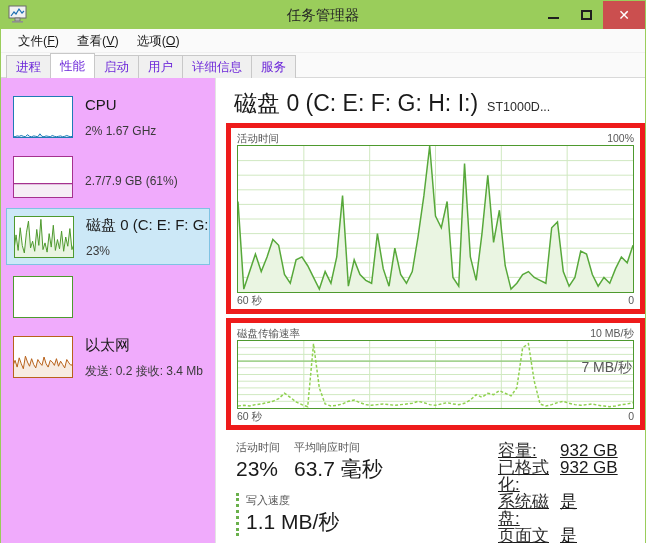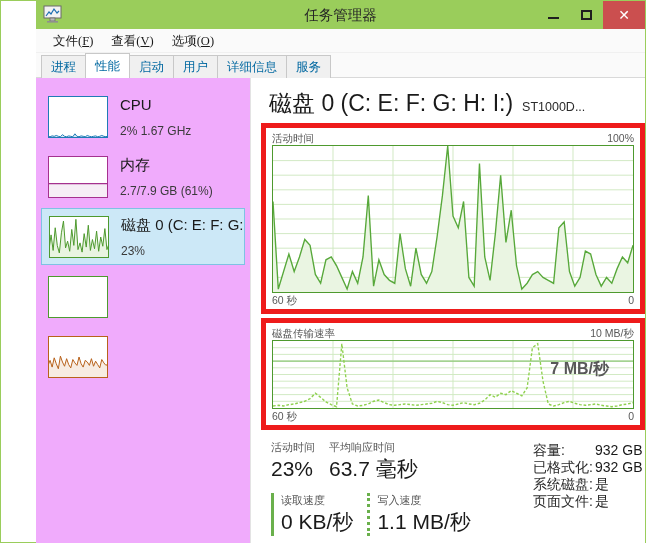--- a/index.html
+++ b/index.html
@@ -7,21 +7,20 @@
     width: 646px; height: 543px;
     background: #ffffff;
     font-family: "Liberation Sans", "DejaVu Sans", sans-serif;
     overflow: hidden;
   }
   .window {
     position: relative;
     width: 646px; height: 543px;
     background: #ffffff;
     border: 1px solid #9ACD5B;
-    padding-left: 35px;
   }
 
   
   .titlebar {
     position: relative;
     height: 28px;
     background: #9ACD5B;
     display: flex;
     align-items: center;
   }
@@ -62,21 +61,20 @@
   .max-glyph { width: 11px; height: 10px; border: 2px solid #1f1f1f; }
 
   
   .menubar {
     height: 24px;
     background: #fafafa;
     display: flex;
     align-items: center;
     padding-left: 8px;
     border-bottom: 1px solid #f0f0f0;
-    font-family: Liberation Serif, serif;
   }
   .menu-item {
     font-size: 12.5px;
     color: #1a1a1a;
     padding: 0 9px;
     line-height: 24px;
     white-space: nowrap;
   }
   .menu-item u { text-decoration: underline; }
 
@@ -90,21 +88,21 @@
     position: relative;
   }
   .tabstrip::after {
     content: "";
     position: absolute;
     left: 0; right: 0; bottom: 0;
     height: 1px; background: #d9d9d9;
   }
   .tab {
     font-size: 12.5px;
-    color: #0369a1;
+    color: #6d28d9;
     padding: 2px 9px 3px 9px;
     border: 1px solid #c8c8c8;
     border-bottom: none;
     background: #f0f0f0;
     margin-right: -1px;
     height: 23px;
     line-height: 18px;
     white-space: nowrap;
     position: relative;
     z-index: 1;
@@ -216,41 +214,40 @@
   .chart-foot {
     display: flex;
     justify-content: space-between;
     font-size: 10.5px;
     color: #585858;
     line-height: 14px;
     gap: 27px;
   }
   .reflabel {
     position: absolute;
-    right: 24px;
-    font-size: 16px;
+    right: 1px;
+    font-size: 14px;
     color: #585858;
-    font-weight: bold;
   }
 
   
   .stats {
     display: flex;
     padding-left: 10px;
     margin-top: 10px;
   }
   .stats-left { width: 262px; flex: 0 0 auto; }
   .srow { display: flex; }
   .scell { margin-right: 14px; }
   .scell.bar { border-left: 3px solid #6ab04c; padding-left: 7px; }
   .scell.bardot { border-left: 3px dotted #6ab04c; padding-left: 7px; }
   .slabel { font-size: 11px; color: #595959; line-height: 15px; white-space: nowrap; }
   .sval { font-size: 21px; color: #1a1a1a; line-height: 28px; white-space: nowrap; }
   .props { padding-top: 2px; }
-  .prow { display: flex; font-size: 14px; color: #1a1a1a; line-height: 17px; }
+  .prow { display: flex; font-size: 17px; color: #1a1a1a; line-height: 17px; text-decoration: underline; }
   .pkey { width: 62px; color: #2b2b2b; }
   .pval { }
 </style>
 </head>
 <body>
 
 <div class="window">
 
   <div class="titlebar">
     <div class="app-icon">
@@ -308,21 +305,20 @@
 
       <div class="side-item">
         <div class="thumb">
           <svg viewBox="0 0 60 42" preserveAspectRatio="none" id="thumb-mem">
               <rect x="0.5" y="27.72" width="59" height="14.280000000000001" fill="#f6eef6"></rect>
               <line x1="0.5" y1="27.72" x2="59.5" y2="27.72" stroke="#a5318f" stroke-width="1.2"></line>
               <rect x="0.5" y="0.5" width="59" height="41" fill="none" stroke="#a5318f" stroke-width="1"></rect>
             </svg>
         </div>
         <div class="side-txt">
-          <div class="side-title">内存</div>
           <div class="side-sub">2.7/7.9 GB (61%)</div>
         </div>
       </div>
 
       <div class="side-item selected">
         <div class="thumb">
           <svg viewBox="0 0 60 42" preserveAspectRatio="none" id="thumb-d0">
               <polygon points="0,42 0.00,33.60 2.07,18.90 4.14,34.44 6.21,11.76 8.28,29.40 10.34,36.96 12.41,16.80 14.48,5.04 16.55,31.92 18.62,25.20 20.69,35.28 22.76,13.44 24.83,29.40 26.90,3.36 28.97,33.60 31.03,26.88 33.10,36.12 35.17,17.64 37.24,31.08 39.31,9.24 41.38,34.44 43.45,23.52 45.52,32.76 47.59,15.12 49.66,35.28 51.72,21.00 53.79,30.24 55.86,12.60 57.93,33.60 60.00,27.72 60,42" fill="#e9f4e1"></polygon>
               <polyline points="0.00,33.60 2.07,18.90 4.14,34.44 6.21,11.76 8.28,29.40 10.34,36.96 12.41,16.80 14.48,5.04 16.55,31.92 18.62,25.20 20.69,35.28 22.76,13.44 24.83,29.40 26.90,3.36 28.97,33.60 31.03,26.88 33.10,36.12 35.17,17.64 37.24,31.08 39.31,9.24 41.38,34.44 43.45,23.52 45.52,32.76 47.59,15.12 49.66,35.28 51.72,21.00 53.79,30.24 55.86,12.60 57.93,33.60 60.00,27.72" fill="none" stroke="#4e9a2e" stroke-width="1"></polyline>
               <rect x="0.5" y="0.5" width="59" height="41" fill="none" stroke="#4e9a2e" stroke-width="1"></rect>
@@ -344,20 +340,24 @@
         </div>
       </div>
 
       <div class="side-item">
         <div class="thumb">
           <svg viewBox="0 0 60 42" preserveAspectRatio="none" id="thumb-eth">
               <polygon points="0,42 0.00,29.40 2.07,24.36 4.14,31.08 6.21,21.84 8.28,27.72 10.34,32.76 12.41,20.16 14.48,26.04 16.55,30.24 18.62,22.68 20.69,28.56 22.76,31.92 24.83,23.52 26.90,26.88 28.97,29.40 31.03,21.00 33.10,27.72 35.17,31.08 37.24,24.36 39.31,26.04 41.38,29.40 43.45,22.68 45.52,30.24 47.59,25.20 49.66,28.56 51.72,31.92 53.79,23.52 55.86,26.88 57.93,29.40 60.00,27.72 60,42" fill="#f7ece2"></polygon>
               <polyline points="0.00,29.40 2.07,24.36 4.14,31.08 6.21,21.84 8.28,27.72 10.34,32.76 12.41,20.16 14.48,26.04 16.55,30.24 18.62,22.68 20.69,28.56 22.76,31.92 24.83,23.52 26.90,26.88 28.97,29.40 31.03,21.00 33.10,27.72 35.17,31.08 37.24,24.36 39.31,26.04 41.38,29.40 43.45,22.68 45.52,30.24 47.59,25.20 49.66,28.56 51.72,31.92 53.79,23.52 55.86,26.88 57.93,29.40 60.00,27.72" fill="none" stroke="#b8621b" stroke-width="1"></polyline>
               <rect x="0.5" y="0.5" width="59" height="41" fill="none" stroke="#b8621b" stroke-width="1"></rect>
             </svg>
+        </div>
+        <div class="side-txt">
+          <div class="side-title">以太网</div>
+          <div class="side-sub">发送: 0.2 接收: 3.4 Mb</div>
         </div>
       </div>
 
     </div>
 
     <div class="main">
 
       <div class="head-row">
         <div class="head-title">磁盘 0 (C: E: F: G: H: I:)</div>
         <div class="head-model">ST1000D...</div>
@@ -436,24 +436,20 @@
             <div class="scell">
               <div class="slabel">活动时间</div>
               <div class="sval">23%</div>
             </div>
             <div class="scell">
               <div class="slabel">平均响应时间</div>
               <div class="sval">63.7 毫秒</div>
             </div>
           </div>
           <div class="srow" style="margin-top:10px;">
-            <div class="scell bar">
-              <div class="slabel">读取速度</div>
-              <div class="sval">0 KB/秒</div>
-            </div>
             <div class="scell bardot">
               <div class="slabel">写入速度</div>
               <div class="sval">1.1 MB/秒</div>
             </div>
           </div>
         </div>
 
         <div class="props">
           <div class="prow">
             <span class="pkey">容量:</span>

